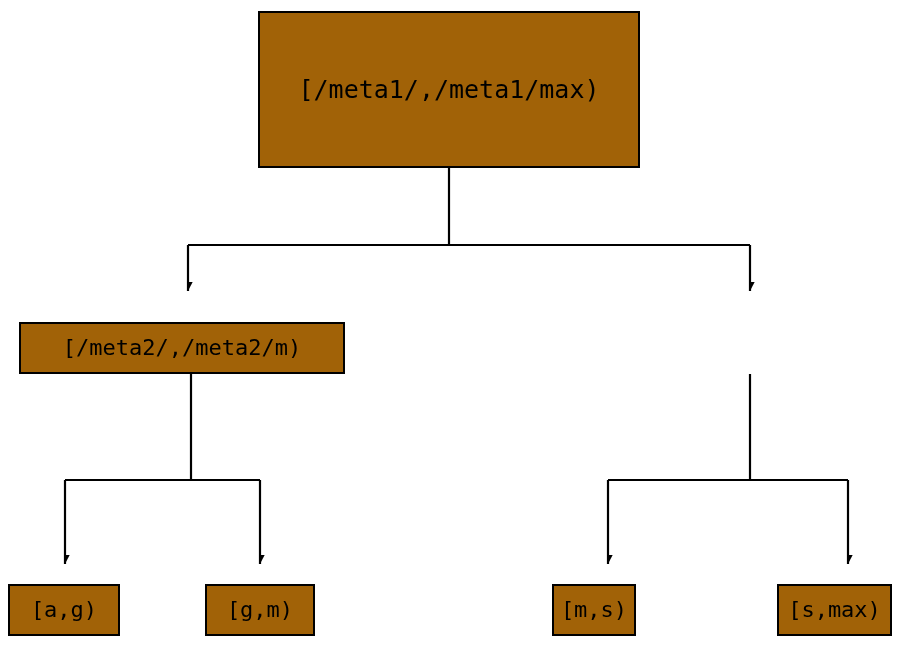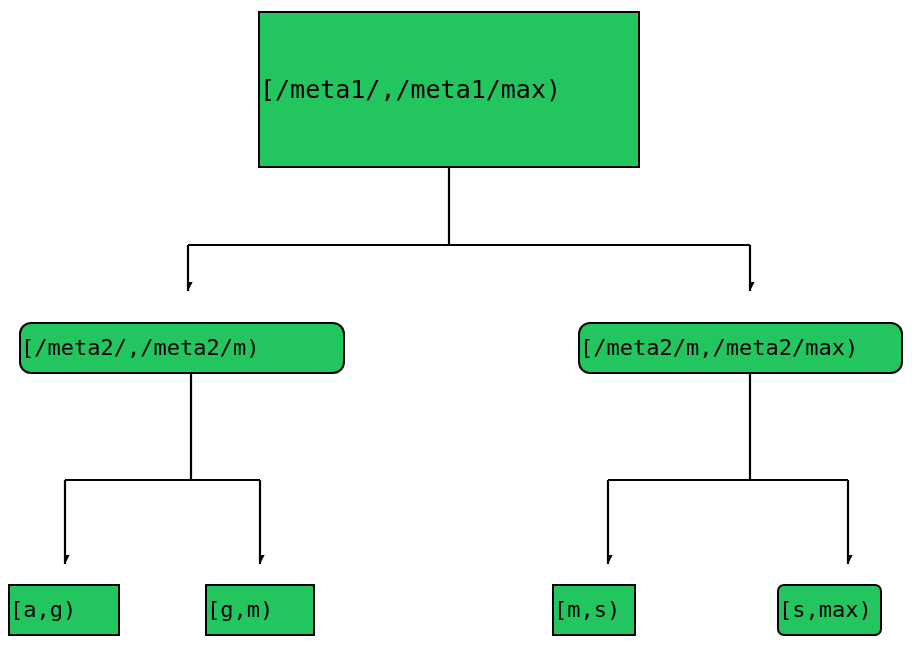--- a/index.html
+++ b/index.html
@@ -20,60 +20,59 @@
     position: absolute;
     left: 0;
     top: 0;
     width: 912px;
     height: 652px;
     pointer-events: none;
   }
   .node {
     position: absolute;
     box-sizing: border-box;
-    background: #22c55e;
+    background: #a16207;
     border: 2px solid #000000;
     display: flex;
     align-items: center;
-    justify-content: flex-start;
+    justify-content: center;
     color: #000000;
     z-index: 2;
   }
   .node-label {
     white-space: pre;
     line-height: 1;
     color: #000000;
   }
   
   .node-root {
     left: 258px;
     top: 11px;
     width: 382px;
     height: 157px;
   }
   .node-root .node-label { font-size: 25px; }
   
   .node-mid {
     top: 322px;
     height: 52px;
-    border-radius: 12px;
   }
   .node-mid .node-label { font-size: 22px; }
   .node-mid-left  { left: 19px;  width: 326px; }
   .node-mid-right { left: 578px; width: 325px; }
   
   .node-leaf {
     top: 584px;
     height: 52px;
   }
   .node-leaf .node-label { font-size: 22px; }
   .node-leaf-1 { left: 8px;   width: 112px; }
   .node-leaf-2 { left: 205px; width: 110px; }
   .node-leaf-3 { left: 552px; width: 84px; }
-  .node-leaf-4 { left: 777px; width: 105px; border-radius: 7px; }
+  .node-leaf-4 { left: 777px; width: 115px; }
 </style>
 </head>
 <body>
 
 <div id="canvas">
 
   <svg id="edge-layer" viewBox="0 0 912 652" width="912" height="652" xmlns="http://www.w3.org/2000/svg">
     <defs>
       <marker id="arrow-down" markerWidth="12" markerHeight="12" refX="0" refY="9.5" orient="0" markerUnits="userSpaceOnUse">
         <path d="M -7 -4 L 7 -4 L 0 9.5 Z" fill="#000000"></path>
@@ -100,23 +99,20 @@
   </svg>
 
   <div class="node node-root">
     <span class="node-label">[/meta1/,/meta1/max)</span>
   </div>
 
   <div class="node node-mid node-mid-left">
     <span class="node-label">[/meta2/,/meta2/m)</span>
   </div>
 
-  <div class="node node-mid node-mid-right">
-    <span class="node-label">[/meta2/m,/meta2/max)</span>
-  </div>
 
   <div class="node node-leaf node-leaf-1">
     <span class="node-label">[a,g)</span>
   </div>
 
   <div class="node node-leaf node-leaf-2">
     <span class="node-label">[g,m)</span>
   </div>
 
   <div class="node node-leaf node-leaf-3">

